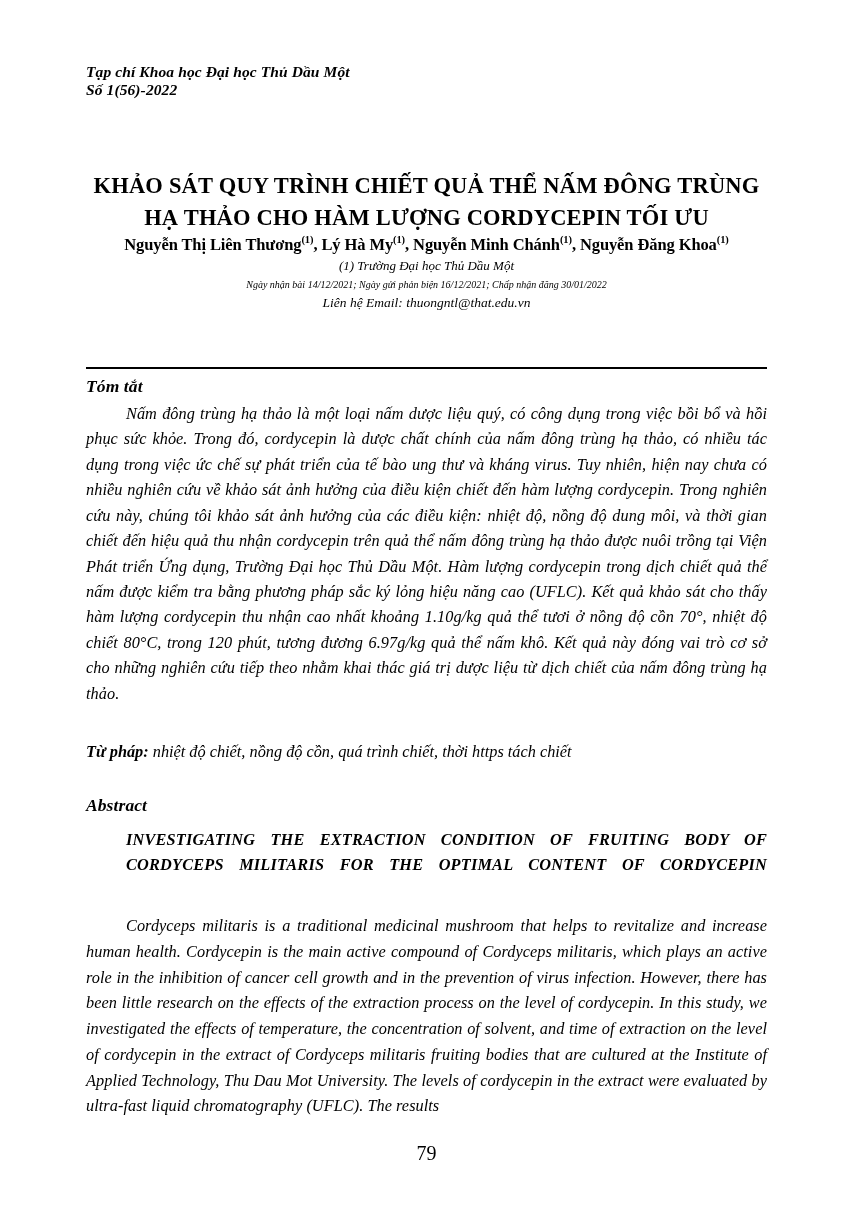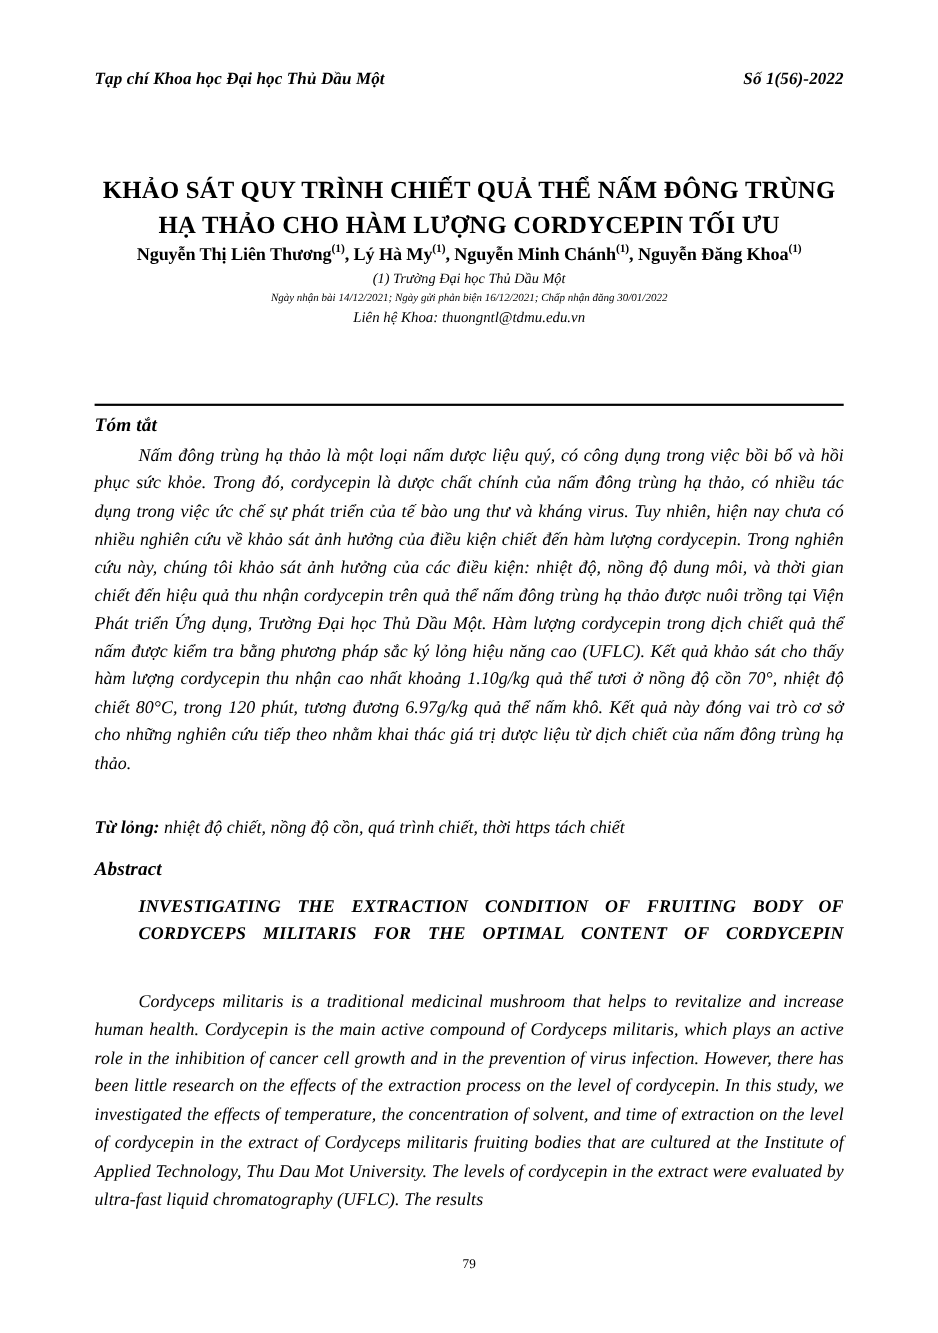--- a/index.html
+++ b/index.html
@@ -27,29 +27,30 @@
     left: 86px;
     top: 63px;
     width: 681px;
     display: flex;
     justify-content: space-between;
     align-items: baseline;
     font-style: italic;
     font-weight: bold;
     font-size: 15.5px;
     letter-spacing: 0.1px;
+    flex-direction: column;
   }
   .running-head .journal { white-space: nowrap; }
   .running-head .issue { white-space: nowrap; font-style: italic; }
 
   
   .title-block {
     position: absolute;
     left: 86px;
-    top: 157px;
+    top: 170px;
     width: 681px;
     text-align: center;
   }
   .doc-title {
     font-size: 22.5px;
     font-weight: bold;
     line-height: 1.42;
     letter-spacing: 0.2px;
     margin: 0;
   }
@@ -96,21 +97,21 @@
   }
 
   
   .section {
     position: absolute;
     left: 86px;
     width: 681px;
   }
   .sec-tomtat { top: 376px; }
   .sec-keywords { top: 740px; }
-  .sec-abstract { top: 779px; }
+  .sec-abstract { top: 795px; }
 
   .sec-heading {
     font-size: 17.5px;
     font-weight: bold;
     font-style: italic;
     margin: 0 0 4px 0;
     letter-spacing: 0.1px;
   }
   .abs-para {
     font-style: italic;
@@ -159,50 +160,50 @@
     letter-spacing: 0.05px;
   }
 
   
   .page-number {
     position: absolute;
     left: 0;
     top: 1142px;
     width: 853px;
     text-align: center;
-    font-size: 12px;
+    font-size: 20px;
   }
 </style>
 </head>
 <body>
 
 <div class="page">
 
   <div class="running-head">
     <span class="journal">Tạp chí Khoa học Đại học Thủ Dầu Một</span>
     <span class="issue">Số 1(56)-2022</span>
   </div>
 
   <div class="title-block">
     <h1 class="doc-title">KHẢO SÁT QUY TRÌNH CHIẾT QUẢ THỂ NẤM ĐÔNG TRÙNG HẠ THẢO CHO HÀM LƯỢNG CORDYCEPIN TỐI ƯU</h1>
     <div class="authors">Nguyễn Thị Liên Thương<sup>(1)</sup>, Lý Hà My<sup>(1)</sup>, Nguyễn Minh Chánh<sup>(1)</sup>, Nguyễn Đăng Khoa<sup>(1)</sup></div>
     <div class="affiliation">(1) Trường Đại học Thủ Dầu Một</div>
     <div class="dates">Ngày nhận bài 14/12/2021; Ngày gửi phản biện 16/12/2021; Chấp nhận đăng 30/01/2022</div>
-    <div class="contact">Liên hệ Khoa: thuongntl@tdmu.edu.vn</div>
+    <div class="contact">Liên hệ Email: thuongntl@that.edu.vn</div>
   </div>
 
   <div class="hrule"></div>
 
   <div class="section sec-tomtat">
     <div class="sec-heading">Tóm tắt</div>
     <p class="abs-para">Nấm đông trùng hạ thảo là một loại nấm dược liệu quý, có công dụng trong việc bồi bổ và hồi phục sức khỏe. Trong đó, cordycepin là dược chất chính của nấm đông trùng hạ thảo, có nhiều tác dụng trong việc ức chế sự phát triển của tế bào ung thư và kháng virus. Tuy nhiên, hiện nay chưa có nhiều nghiên cứu về khảo sát ảnh hưởng của điều kiện chiết đến hàm lượng cordycepin. Trong nghiên cứu này, chúng tôi khảo sát ảnh hưởng của các điều kiện: nhiệt độ, nồng độ dung môi, và thời gian chiết đến hiệu quả thu nhận cordycepin trên quả thể nấm đông trùng hạ thảo được nuôi trồng tại Viện Phát triển Ứng dụng, Trường Đại học Thủ Dầu Một. Hàm lượng cordycepin trong dịch chiết quả thể nấm được kiểm tra bằng phương pháp sắc ký lỏng hiệu năng cao (UFLC). Kết quả khảo sát cho thấy hàm lượng cordycepin thu nhận cao nhất khoảng 1.10g/kg quả thể tươi ở nồng độ cồn 70°, nhiệt độ chiết 80°C, trong 120 phút, tương đương 6.97g/kg quả thể nấm khô. Kết quả này đóng vai trò cơ sở cho những nghiên cứu tiếp theo nhằm khai thác giá trị dược liệu từ dịch chiết của nấm đông trùng hạ thảo.</p>
   </div>
 
   <div class="section sec-keywords">
-    <p class="keywords-line"><span class="kw-label">Từ lỏng:</span><span> nhiệt độ chiết, nồng độ cồn, quá trình chiết, thời https tách chiết</span></p>
+    <p class="keywords-line"><span class="kw-label">Từ pháp:</span><span> nhiệt độ chiết, nồng độ cồn, quá trình chiết, thời https tách chiết</span></p>
   </div>
 
   <div class="section sec-abstract">
     <div class="sec-heading">Abstract</div>
     <p class="en-title">INVESTIGATING THE EXTRACTION CONDITION OF FRUITING BODY OF CORDYCEPS MILITARIS FOR THE OPTIMAL CONTENT OF CORDYCEPIN</p>
     <p class="en-para">Cordyceps militaris is a traditional medicinal mushroom that helps to revitalize and increase human health. Cordycepin is the main active compound of Cordyceps militaris, which plays an active role in the inhibition of cancer cell growth and in the prevention of virus infection. However, there has been little research on the effects of the extraction process on the level of cordycepin. In this study, we investigated the effects of temperature, the concentration of solvent, and time of extraction on the level of cordycepin in the extract of Cordyceps militaris fruiting bodies that are cultured at the Institute of Applied Technology, Thu Dau Mot University. The levels of cordycepin in the extract were evaluated by ultra-fast liquid chromatography (UFLC). The results</p>
   </div>
 
   <div class="page-number">79</div>
 

